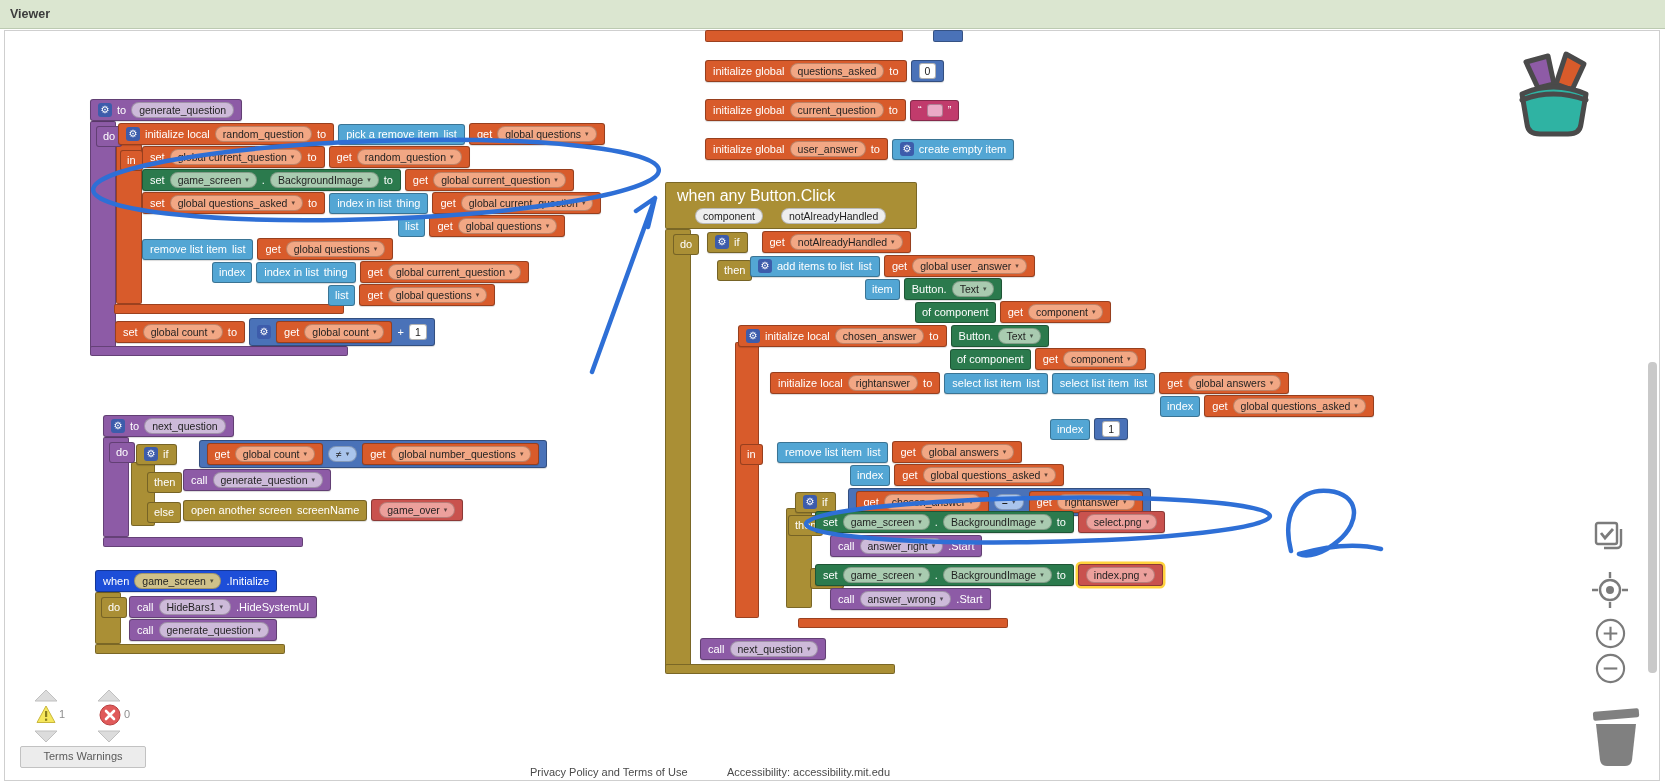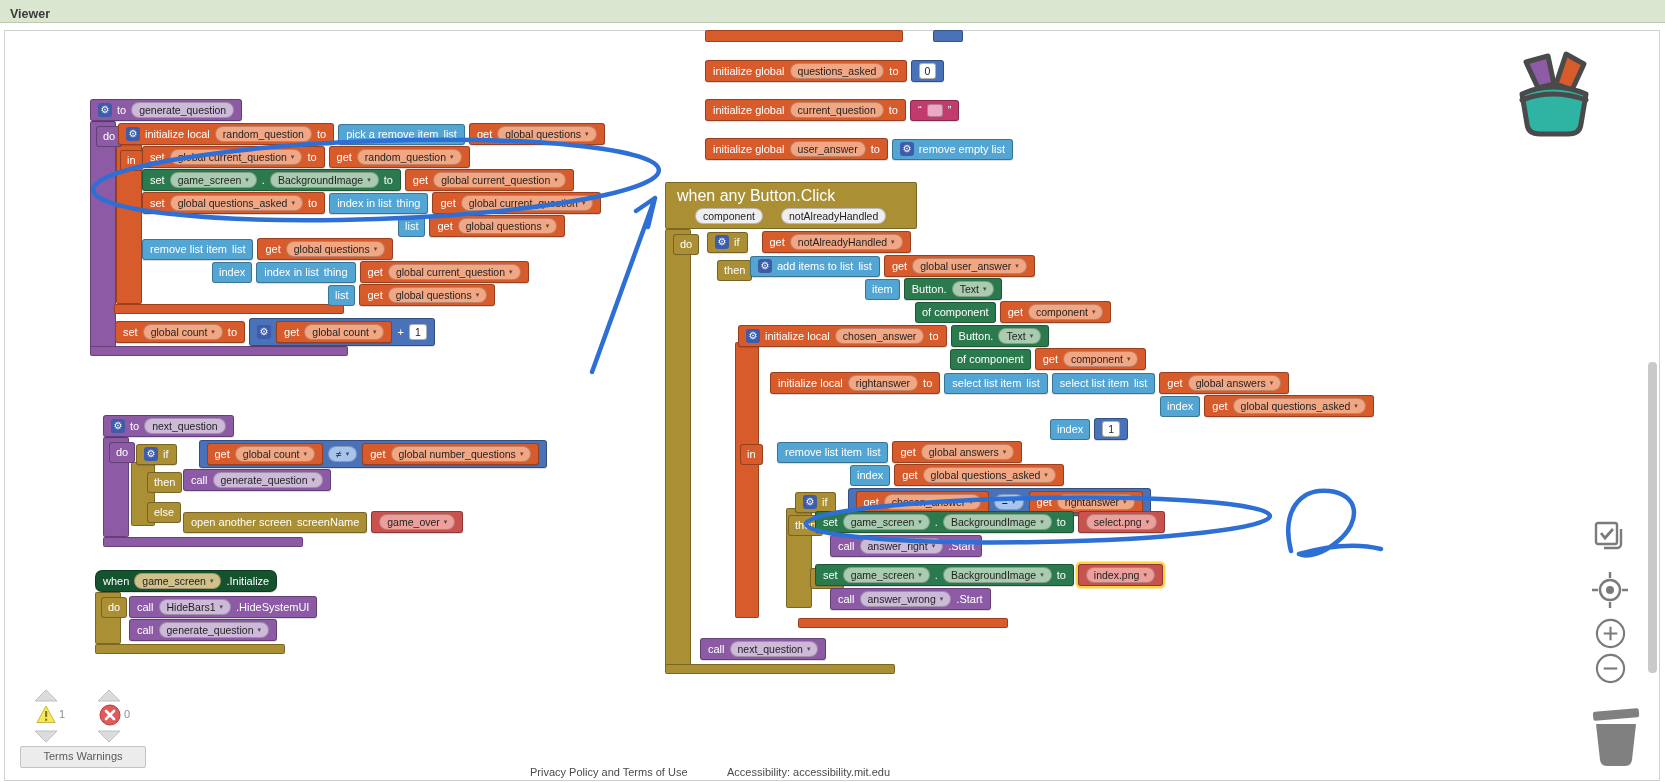--- a/index.html
+++ b/index.html
@@ -1,17 +1,17 @@
 <!DOCTYPE html>
 <html><head>
 <meta charset="utf-8">
 <style>
   html,body{margin:0;padding:0;background:#f4f4f4;font-family:"Liberation Sans",sans-serif;}
   #app{position:relative;width:1665px;height:782px;background:#fff;overflow:hidden;}
-  #topbar{position:absolute;left:0;top:0;width:100%;height:23px;background:#dbe6d0;border-bottom:1px solid #bccab1;box-sizing:border-box;}
+  #topbar{position:absolute;left:0;top:0;width:100%;height:29px;background:#dbe6d0;border-bottom:1px solid #bccab1;box-sizing:border-box;}
   #topbar .ttl{display:inline-block;padding:7px 0 0 10px;font-size:12.5px;font-weight:bold;color:#3c3c3c;}
   #canvas{position:absolute;left:4px;top:30px;width:1656px;height:751px;background:#fff;border:1px solid #cfcfcf;box-sizing:border-box;}
   #workspace{position:absolute;inset:0;}
   .grp{position:absolute;}
   .strip{position:absolute;border:1px solid rgba(0,0,0,.28);border-radius:2px;box-sizing:border-box;}
   .row{position:absolute;display:flex;align-items:center;gap:4px;white-space:nowrap;}
   .blk{display:inline-flex;align-items:center;gap:5px;padding:2px 7px;border:1px solid rgba(0,0,0,.3);border-radius:3px;color:#fff;font-size:11px;line-height:15px;box-shadow:0 1px 1px rgba(0,0,0,.15);}
   .blk.chip{padding:2px 6px;box-shadow:none;}
   .blk.sel{box-shadow:0 0 0 2.5px #FFD23E;}
   .lbl{color:#fff;}
@@ -281,38 +281,38 @@
               <span>generate_question</span>
               <span class="arw">▾</span>
             </span>
           </span>
         </div>
         <div class="row" style="left: 44px; top: 87px;">
           <span class="blk chip" data-c="ctrl" style="background: rgb(170, 143, 53);">
             <span class="lbl">else</span>
           </span>
         </div>
-        <div class="row" style="left: 80px; top: 96px;">
+        <div class="row" style="left: 80px; top: 84px;">
           <span class="blk" data-c="ctrl" style="background: rgb(170, 143, 53);">
             <span class="lbl">open another screen</span>
             <span class="lbl">screenName</span>
           </span>
           <span class="blk" data-c="asset" style="background: rgb(201, 82, 78); justify-content: center;">
             <span class="pill">
               <span>game_over</span>
               <span class="arw">▾</span>
             </span>
           </span>
         </div>
       </div>
       <div class="grp" style="left: 95px; top: 570px; width: 270px; height: 90px;">
         <div class="strip" style="left: 0px; top: 22px; width: 26px; height: 52px; background: rgb(170, 143, 53);"></div>
         <div class="strip" style="left: 0px; top: 74px; width: 190px; height: 10px; background: rgb(170, 143, 53);"></div>
         <div class="row" style="left: 0px; top: 0px;">
-          <span class="blk" data-c="ctrl" style="background: #14532d; border-radius: 7px;">
+          <span class="blk" data-c="ctrl" style="background: #1d4ed8;">
             <span class="lbl">when</span>
             <span class="pill">
               <span>game_screen</span>
               <span class="arw">▾</span>
             </span>
             <span class="lbl">.Initialize</span>
           </span>
         </div>
         <div class="row" style="left: 6px; top: 27px;">
           <span class="blk chip" data-c="ctrl" style="background: rgb(170, 143, 53);">
@@ -377,21 +377,21 @@
         <div class="row" style="left: 0px; top: 0px;">
           <span class="blk" data-c="vars" style="background: rgb(216, 91, 43);">
             <span class="lbl">initialize global</span>
             <span class="pill">
               <span>user_answer</span>
             </span>
             <span class="lbl">to</span>
           </span>
           <span class="blk" data-c="lists" style="background: rgb(83, 166, 212);">
             <span class="gear" style="background: rgb(61, 92, 171);">⚙</span>
-            <span class="lbl">remove empty list</span>
+            <span class="lbl">create empty item</span>
           </span>
         </div>
       </div>
       <div class="grp" style="left: 665px; top: 182px; width: 800px; height: 495px;">
         <div class="strip" style="left: 0px; top: 0px; width: 252px; height: 47px; background: rgb(170, 143, 53);"></div>
         <div class="strip" style="left: 0px; top: 47px; width: 26px; height: 441px; background: rgb(170, 143, 53);"></div>
         <div class="strip" style="left: 70px; top: 160px; width: 24px; height: 276px; background: rgb(216, 91, 43);"></div>
         <div class="strip" style="left: 121px; top: 326px; width: 26px; height: 100px; background: rgb(170, 143, 53);"></div>
         <div class="strip" style="left: 133px; top: 436px; width: 210px; height: 10px; background: rgb(216, 91, 43);"></div>
         <div class="strip" style="left: 0px; top: 482px; width: 230px; height: 10px; background: rgb(170, 143, 53);"></div>

